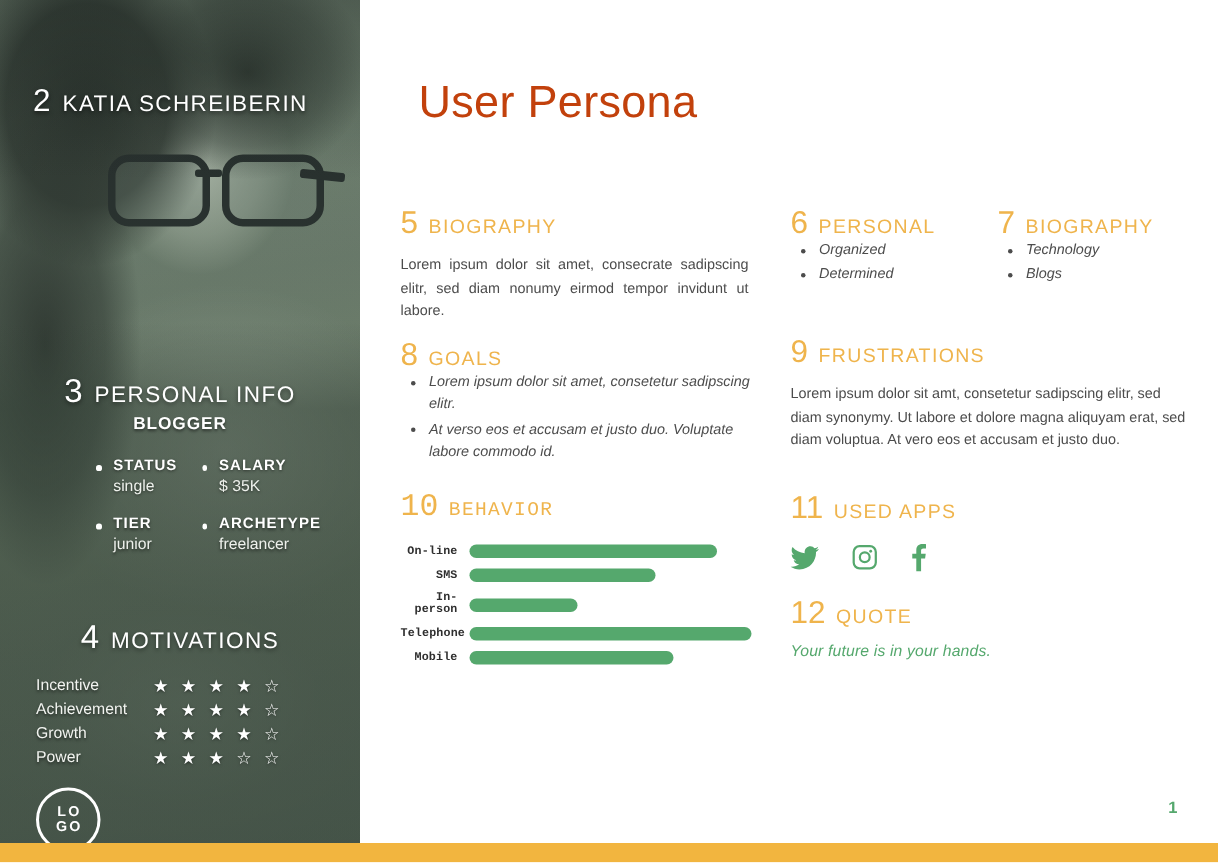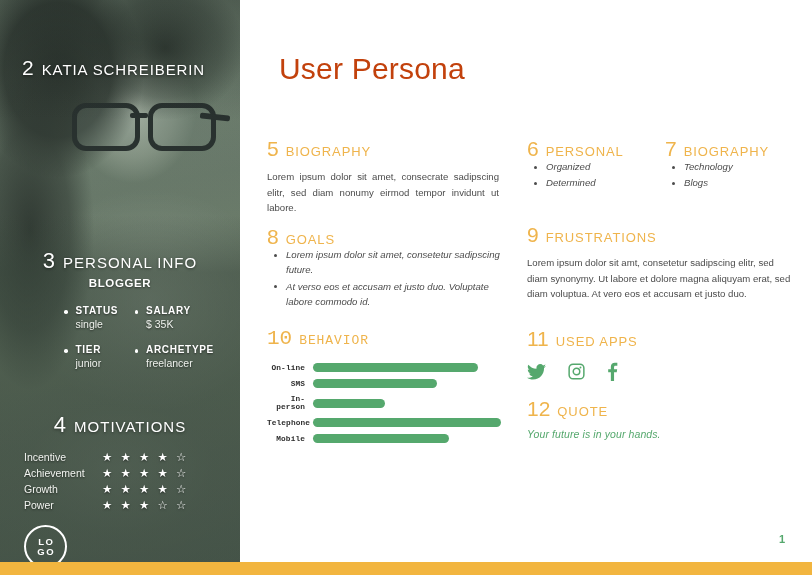--- a/index.html
+++ b/index.html
@@ -495,21 +495,21 @@
         <li>Blogs</li>
       </ul>
     </div>
 
     <div id="sec-goals">
       <div class="sec-head">
         <span class="num">8</span>
         <span class="label">GOALS</span>
       </div>
       <ul class="bullets sec-body">
-        <li>Lorem ipsum dolor sit amet, consetetur sadipscing future.</li>
+        <li>Lorem ipsum dolor sit amet, consetetur sadipscing elitr.</li>
         <li>At verso eos et accusam et justo duo. Voluptate labore commodo id.</li>
       </ul>
     </div>
 
     <div id="sec-frustr">
       <div class="sec-head">
         <span class="num">9</span>
         <span class="label">FRUSTRATIONS</span>
       </div>
       <div class="sec-body body-text">Lorem ipsum dolor sit amt, consetetur sadipscing elitr, sed diam synonymy. Ut labore et dolore magna aliquyam erat, sed diam voluptua. At vero eos et accusam et justo duo.</div>

